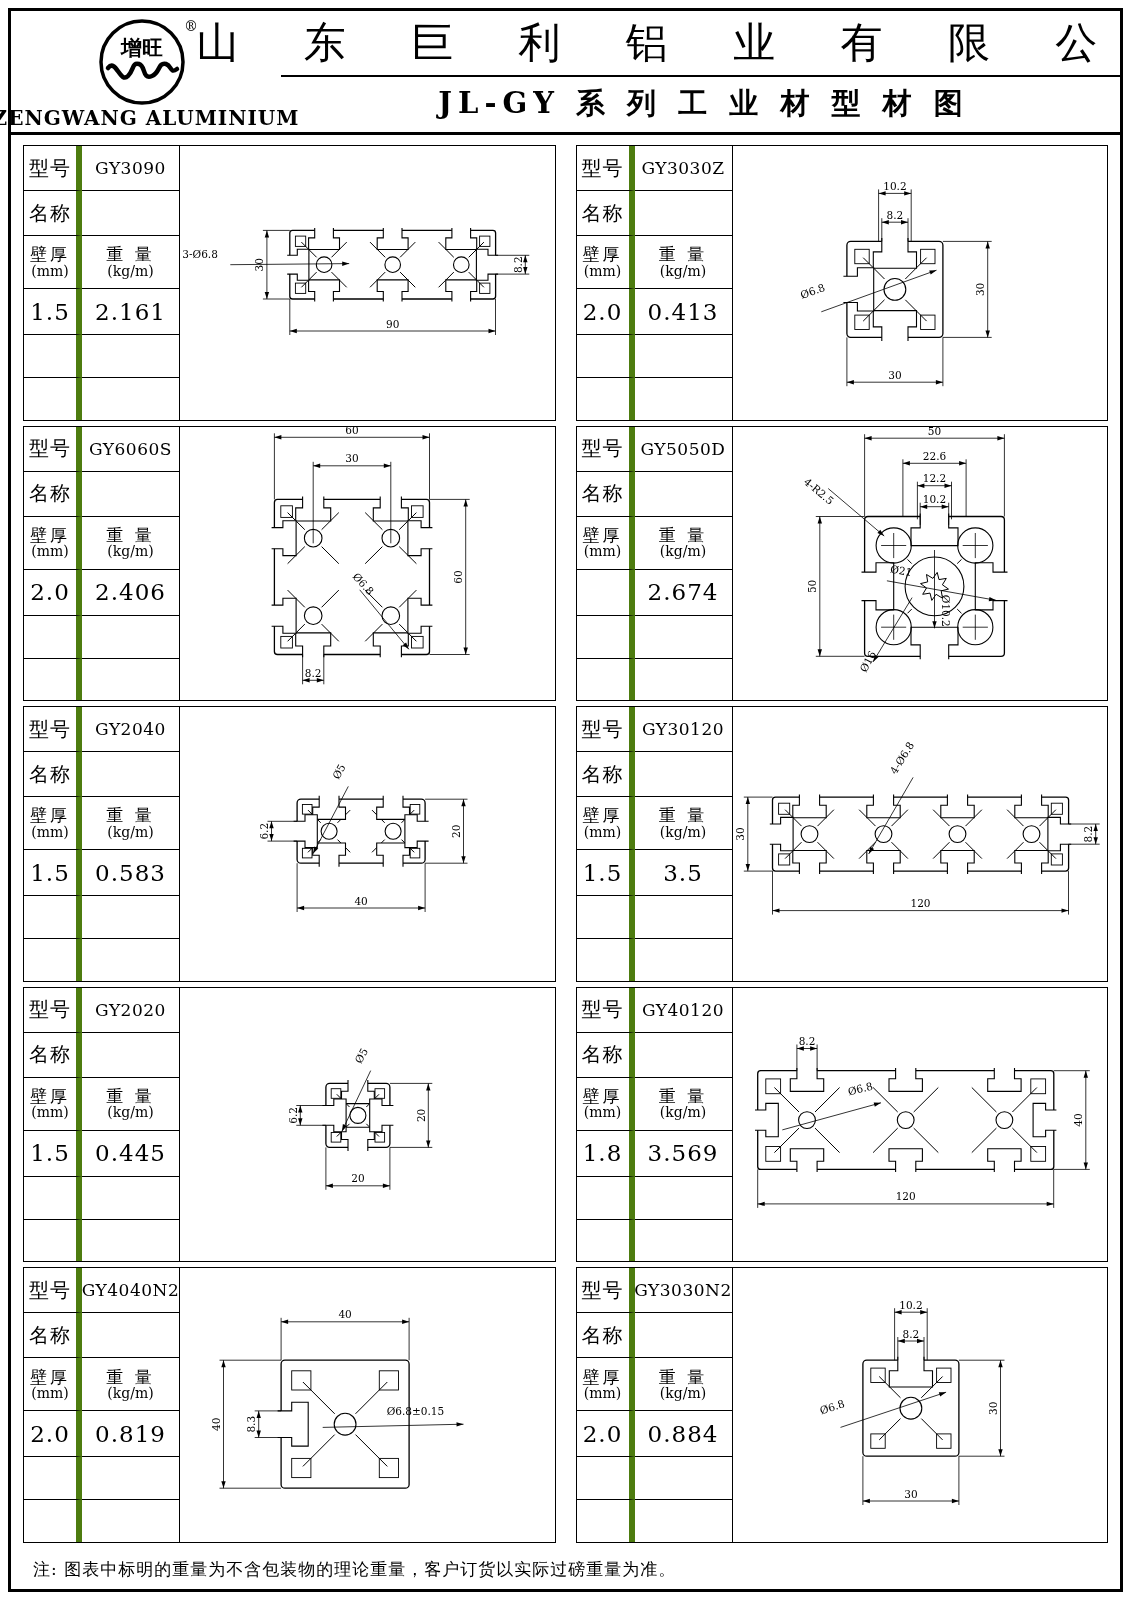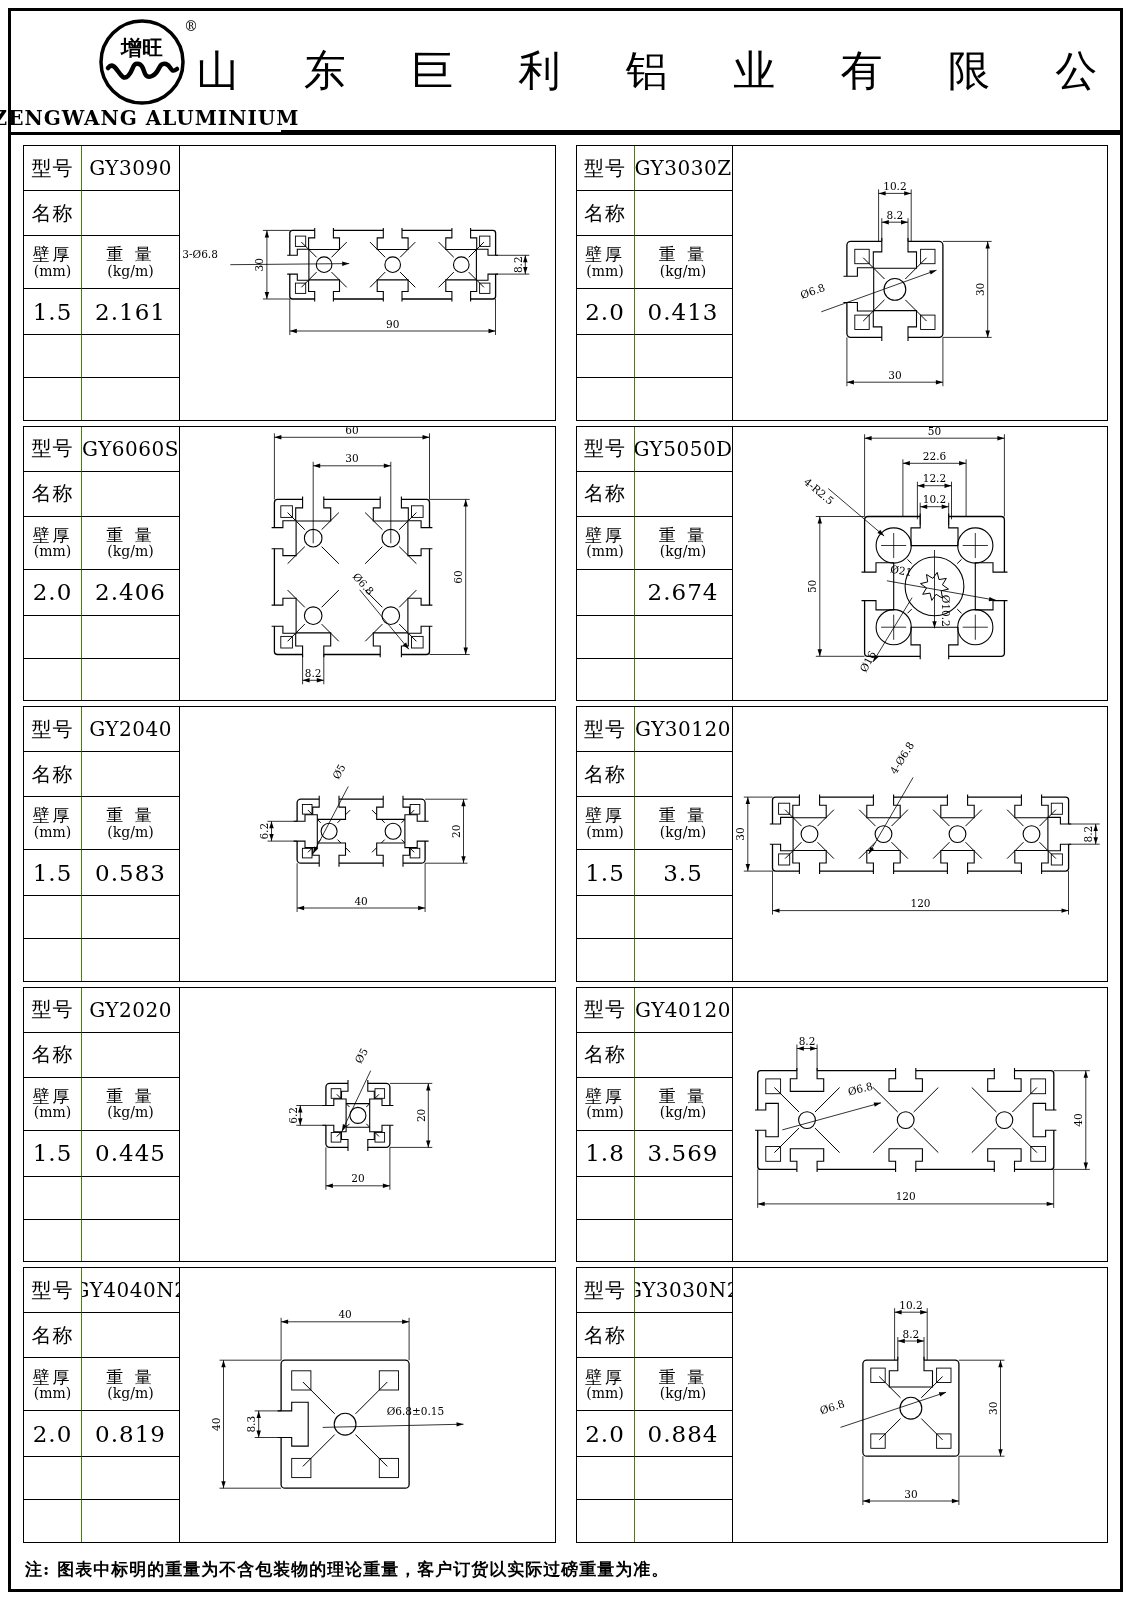--- a/index.html
+++ b/index.html
@@ -10,49 +10,50 @@
   header{height:124px;flex:none;border-bottom:3px solid #000;display:flex}
   .logo-block{width:270px;flex:none;display:flex;flex-direction:column;align-items:center;justify-content:center;padding-top:2px}
   .logo-en{font-size:20px;font-weight:bold;letter-spacing:1px;margin-top:-2px;white-space:nowrap}
   .titles{flex:1;display:flex;flex-direction:column;min-width:0}
   .company{flex:1.15;display:flex;align-items:center;justify-content:center;font-size:42px;letter-spacing:26px;padding-left:26px;border-bottom:2px solid #000;white-space:nowrap;font-weight:500}
   .subtitle{flex:1;display:flex;align-items:center;justify-content:center;font-size:29px;font-weight:bold;letter-spacing:6px;padding-left:6px;white-space:nowrap}
   .grid{flex:1;display:grid;grid-template-columns:1fr 1fr;grid-template-rows:repeat(5,1fr);column-gap:20px;row-gap:5px;padding:10px 12px 6px 12px;min-height:0}
   .cell{border:1px solid #000;display:flex;min-height:0;background:#fff}
   .ptable{width:156px;flex:none;border-right:1px solid #000;display:grid;grid-template-columns:58px 1fr;grid-template-rows:45px 45px 53px 46px 43px 1fr}
   .tc{border-bottom:1px solid #000;display:flex;align-items:center;justify-content:center;overflow:hidden;white-space:nowrap}
-  .tc.c1{border-right:1px solid #4d7c0f}
+  .tc.c1{border-right:6px solid #4d7c0f}
   .tc.last{border-bottom:none}
   .lab{font-size:20px;letter-spacing:1px}
-  .model{font-size:20px;letter-spacing:.5px}
+  .model{font-size:17px;letter-spacing:.5px}
   .hdr{flex-direction:column;line-height:1.08}
   .hdr .h1{font-size:17px;letter-spacing:3px}
   .hdr .h2{font-size:14px;letter-spacing:0}
   .num{font-size:23px;letter-spacing:1px}
   .draw{flex:1;position:relative;min-width:0}
   .draw svg{position:absolute;left:0;top:0}
-  .note{flex:none;height:40px;display:flex;align-items:center;padding-left:14px;font-size:17px;font-weight:bold;letter-spacing:1px}
+  .note{flex:none;height:40px;display:flex;align-items:center;padding-left:22px;font-size:17px;font-weight:normal;letter-spacing:1px}
 </style>
 </head>
 <body>
 
 <div class="page">
   <div class="frame">
     <header>
       <div class="logo-block">
         <svg width="160" height="92" viewBox="0 0 160 92">
           <circle cx="76" cy="46" r="41" fill="none" stroke="#000" stroke-width="3.5"></circle>
           <text x="76" y="39" font-size="21" font-weight="bold" text-anchor="middle" fill="#000">增旺</text>
           <path d="M42,52 C50,42 54,68 62,60 C68,54 66,46 73,48 C80,50 76,64 86,60 C94,57 92,46 100,48 C106,50 104,58 111,53" fill="none" stroke="#000" stroke-width="4.5" stroke-linecap="round"></path>
           <text x="118" y="15" font-size="14" fill="#000">®</text>
         </svg>
         <div class="logo-en">ZENGWANG ALUMINIUM</div>
       </div>
       <div class="titles">
         <div class="company">山 东 巨 利 铝 业 有 限 公 司</div>
+        <div class="subtitle">JL-GY 系 列 工 业 材 型 材 图</div>
       </div>
     </header>
     <main class="grid" id="grid">
   <section class="cell">
     <div class="ptable">
       <div class="tc c1 lab">型号</div>
       <div class="tc model">GY3090</div>
       <div class="tc c1 lab">名称</div>
       <div class="tc"></div>
       <div class="tc c1 hdr">

